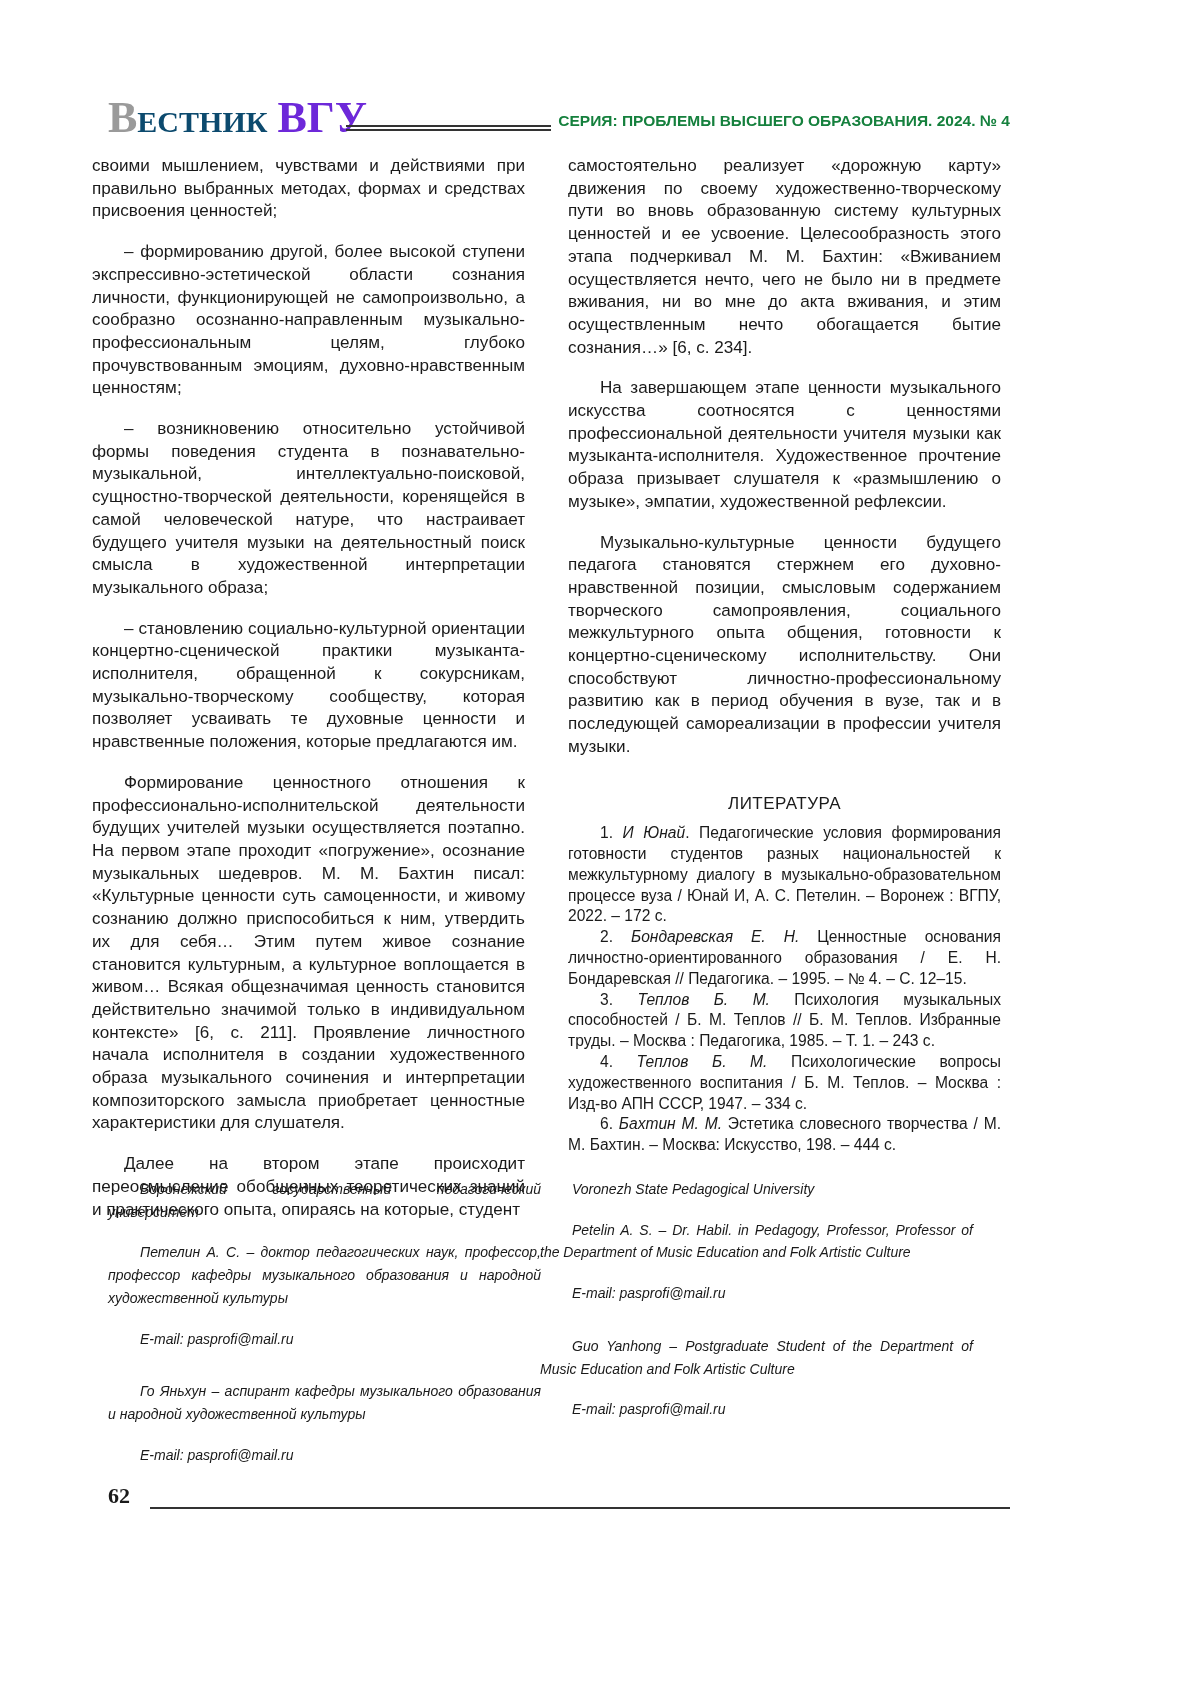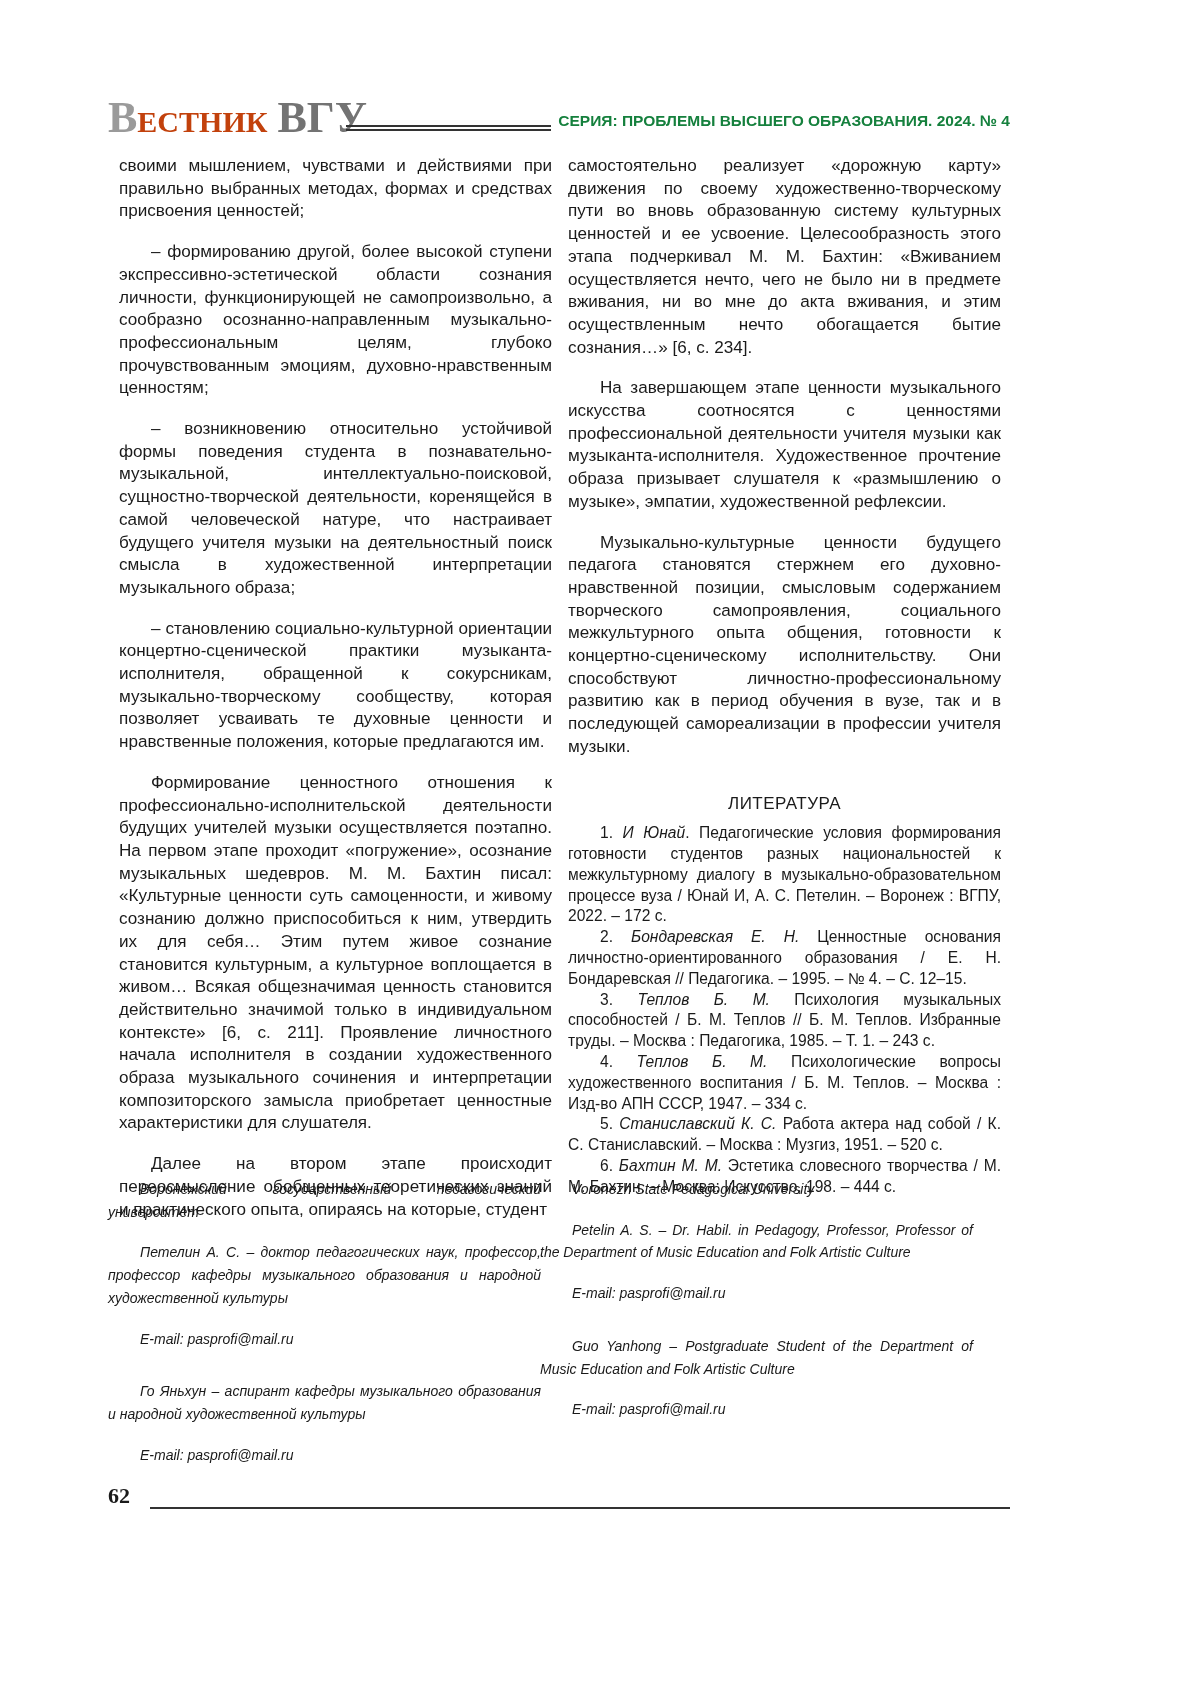--- a/index.html
+++ b/index.html
@@ -1,26 +1,26 @@
 <!DOCTYPE html>
 <html><head>
 <meta charset="utf-8">
 <style>
   html, body { margin:0; padding:0; background:#fff; }
   body { width:1200px; height:1697px; position:relative; font-family:"Liberation Sans", sans-serif; color:#1a1a1a; overflow:hidden; }
   .header { position:absolute; left:108px; top:98px; width:902px; height:40px; }
   .logo { position:absolute; left:0; top:0; font-family:"Liberation Serif", serif; font-weight:bold; line-height:40px; white-space:nowrap; }
   .logo .big { font-size:44px; color:#9a9a9a; }
-  .logo .small { font-size:30px; color:#c2410c; letter-spacing:0px; }
-  .logo .vgu { font-size:44px; color:#737373; margin-left:10px; }
+  .logo .small { font-size:30px; color:#0c4a6e; letter-spacing:0px; }
+  .logo .vgu { font-size:44px; color:#6d28d9; margin-left:10px; }
   .hdr-lines { position:absolute; left:238px; top:27px; width:205px; }
   .hdr-lines div { height:2px; background:#333; margin-bottom:2px; }
   .series { position:absolute; right:0; top:14px; font-size:15.5px; font-weight:bold; color:#15803d; white-space:nowrap; }
   .col { position:absolute; top:155px; width:433px; font-size:17.1px; line-height:22.7px; }
-  .col.left { left:119px; }
+  .col.left { left:92px; }
   .col.right { left:568px; }
   p { margin:0; text-align:justify; text-align-last:left; }
   .ind { text-indent:32px;margin-top:18px; }
   .lit-title { text-align:center; font-size:17px; margin:34px 0 8px 0; letter-spacing:0.5px; }
   .ref { font-size:15.6px; line-height:20.8px; text-indent:32px; text-align:justify; }
   .ref i { font-style:italic; }
   .aff { position:absolute; top:1160px; width:433px; font-size:14px; line-height:22.7px; font-style:italic; }
   .aff.left { left:108px; }
   .aff.right { left:540px; }
   .aff p { text-align:justify; text-align-last:left; }
@@ -55,21 +55,20 @@
 <div class="col right">
   <p>самостоятельно реализует «дорожную карту» движения по своему художественно-творческому пути во вновь образованную систему культурных ценностей и ее усвоение. Целесообразность этого этапа подчеркивал М. М. Бахтин: «Вживанием осуществляется нечто, чего не было ни в предмете вживания, ни во мне до акта вживания, и этим осуществленным нечто обогащается бытие сознания…» [6, с. 234].</p>
   <p class="ind">На завершающем этапе ценности музыкального искусства соотносятся с ценностями профессиональной деятельности учителя музыки как музыканта-исполнителя. Художественное прочтение образа призывает слушателя к «размышлению о музыке», эмпатии, художественной рефлексии.</p>
   <p class="ind">Музыкально-культурные ценности будущего педагога становятся стержнем его духовно-нравственной позиции, смысловым содержанием творческого самопроявления, социального межкультурного опыта общения, готовности к концертно-сценическому исполнительству. Они способствуют личностно-профессиональному развитию как в период обучения в вузе, так и в последующей самореализации в профессии учителя музыки.</p>
   <div class="lit-title">ЛИТЕРАТУРА</div>
   <div>
     <p class="ref"><span>1.</span> <i>И Юнай</i><span>. Педагогические условия формирования готовности студентов разных национальностей к межкультурному диалогу в музыкально-образовательном процессе вуза / Юнай И, А. С. Петелин. – Воронеж : ВГПУ, 2022. – 172 с.</span></p>
     <p class="ref"><span>2.</span> <i>Бондаревская Е. Н.</i><span> Ценностные основания личностно-ориентированного образования / Е. Н. Бондаревская // Педагогика. – 1995. – № 4. – С. 12–15.</span></p>
     <p class="ref"><span>3.</span> <i>Теплов Б. М.</i><span> Психология музыкальных способностей / Б. М. Теплов // Б. М. Теплов. Избранные труды. – Москва : Педагогика, 1985. – Т. 1. – 243 с.</span></p>
     <p class="ref"><span>4.</span> <i>Теплов Б. М.</i><span> Психологические вопросы художественного воспитания / Б. М. Теплов. – Москва : Изд-во АПН СССР, 1947. – 334 с.</span></p>
-    <p class="ref"><span>5.</span> <i>Станиславский К. С.</i><span> Работа актера над собой / К. С. Станиславский. – Москва : Музгиз, 1951. – 520 с.</span></p>
     <p class="ref"><span>6.</span> <i>Бахтин М. М.</i><span> Эстетика словесного творчества / М. М. Бахтин. – Москва: Искусство, 198. – 444 с.</span></p>
   </div>
 </div>
 
 <div class="aff left">
   <p class="ind">Воронежский государственный педагогический университет</p>
   <p class="ind">Петелин А. С. – доктор педагогических наук, профессор, профессор кафедры музыкального образования и народной художественной культуры</p>
   <p class="ind">E-mail: pasprofi@mail.ru</p>
   <div class="gap"></div>
   <p class="ind">Го Яньхун – аспирант кафедры музыкального образования и народной художественной культуры</p>

